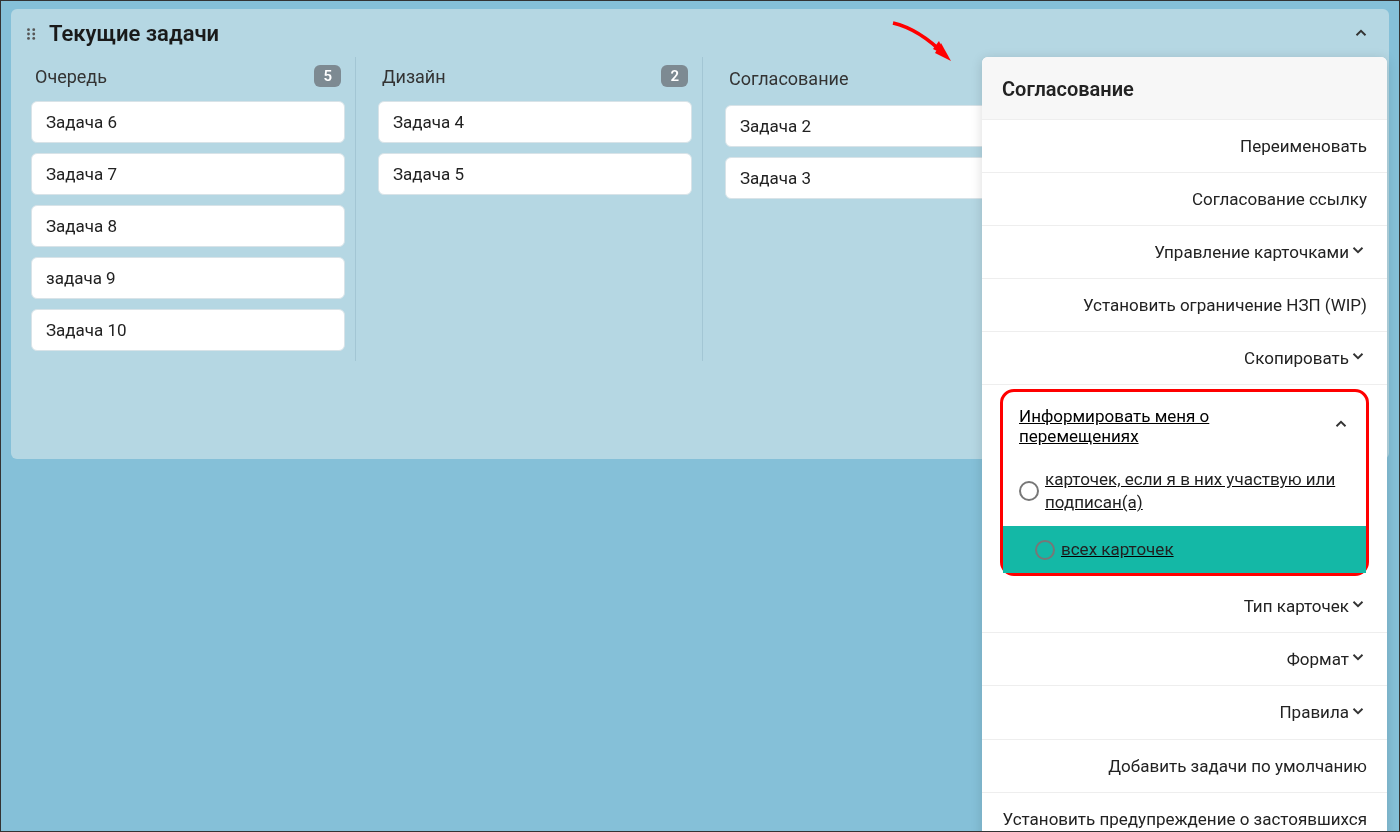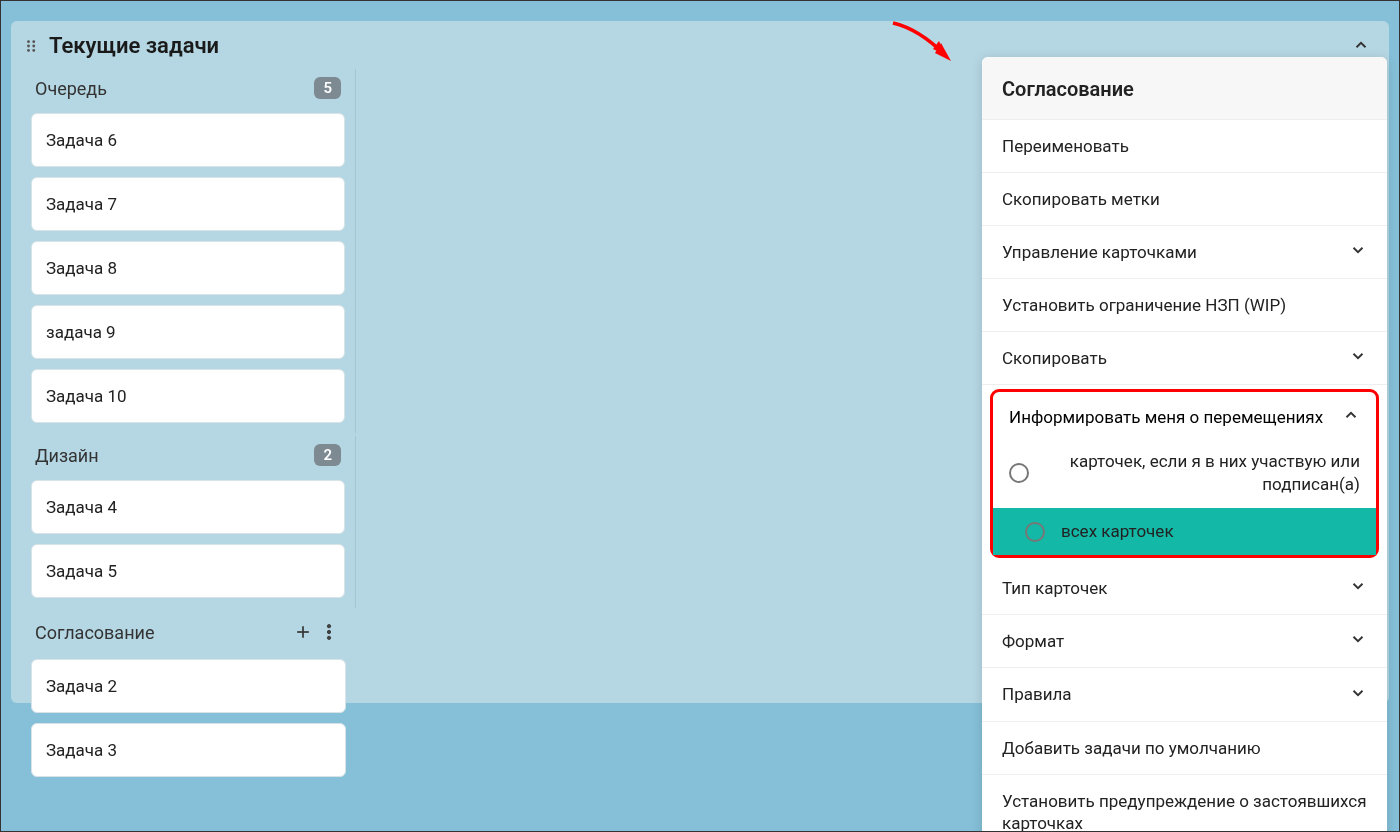--- a/index.html
+++ b/index.html
@@ -1,44 +1,44 @@
 <!DOCTYPE html>
 <html><head>
   <meta charset="utf-8">
   <style>
     * { box-sizing: border-box; margin: 0; padding: 0; font-family: -apple-system, BlinkMacSystemFont, 'Segoe UI', Roboto, Arial, sans-serif; }
     body { background: #85c0d8; width: 1400px; height: 832px; overflow: hidden; position: relative; border: 1px solid #333; }
     
-    .board { background: #b5d7e3; margin: 20px 10px; border-radius: 6px; height: 682px; }
+    .board { background: #b5d7e3; margin: 8px 10px; border-radius: 6px; height: 450px; }
     
     .board-header { display: flex; align-items: center; padding: 10px 14px; font-size: 22px; font-weight: 600; color: #1a1a1a; }
     .drag-dots { display: inline-block; margin-right: 10px; }
     .drag-dots svg { width: 14px; height: 14px; }
     .collapse-btn { margin-left: auto; width: 28px; height: 28px; display: flex; align-items: center; justify-content: center; cursor: pointer; }
     
-    .columns { display: flex; gap: 3px; padding: 0 10px; flex-direction: column; }
+    .columns { display: flex; gap: 12px; padding: 0 10px; }
     .column { width: 335px; padding: 0 10px; border-right: 1px solid #a3c6d4; }
     .column:last-of-type { border-right: none; }
     
     .col-header { display: flex; align-items: center; padding: 8px 4px 14px 4px; font-size: 18px; color: #333; }
     .col-title { flex: 1; }
     .col-count { background: #7d8a92; color: #fff; border-radius: 6px; padding: 2px 9px; font-size: 15px; font-weight: 600; }
     .col-icon { width: 26px; height: 26px; display: flex; align-items: center; justify-content: center; cursor: pointer; color: #444; }
     
-    .card { background: #fff; border: 1px solid #d8e3e8; border-radius: 6px; padding: 16px 14px; margin-bottom: 10px; font-size: 17px; color: #222; cursor: pointer; }
+    .card { background: #fff; border: 1px solid #d8e3e8; border-radius: 6px; padding: 10px 14px; margin-bottom: 10px; font-size: 17px; color: #222; cursor: pointer; }
     
     
     .menu { position: absolute; top: 56px; right: 12px; width: 405px; background: #fff; border-radius: 6px; box-shadow: 0 2px 12px rgba(0,0,0,0.15); z-index: 100; }
     .menu-title { padding: 20px 20px 18px 20px; font-size: 20px; font-weight: 600; color: #222; border-bottom: 1px solid #eee; background: #f7f7f7; border-radius: 6px 6px 0 0; }
-    .menu-item { display: flex; align-items: center; padding: 15px 20px; font-size: 17px; color: #222; border-bottom: 1px solid #eee; cursor: pointer; }
+    .menu-item { display: flex; align-items: center; padding: 15px 20px; font-size: 17px; color: #222; border-bottom: 1px solid #eee; cursor: pointer; text-align: right; }
     .menu-item .label { flex: 1; line-height: 1.3; }
     .menu-item .chev { color: #333; }
     
-    .highlight-group { border: 3px solid red; border-radius: 9px; margin: 4px 8px; }
-    .radio-row { display: flex; align-items: center; padding: 12px 16px; gap: 16px; cursor: pointer; text-align: right; }
+    .highlight-group { border: 3px solid red; border-radius: 14px; margin: 4px 18px; text-decoration: underline; }
+    .radio-row { display: flex; align-items: center; padding: 12px 16px; gap: 6px; cursor: pointer; }
     .radio-row.active { background: #14b8a6; padding-left: 32px; }
     .radio { width: 20px; height: 20px; border: 2px solid #777; border-radius: 50%; flex-shrink: 0; }
     .radio-label { font-size: 17px; color: #222; line-height: 1.35; }
     .hg-header { display: flex; align-items: center; padding: 14px 16px 10px 16px; }
     .hg-header .label { flex: 1; font-size: 17px; }
     
     
     .red-arrow { position: absolute; top: 18px; left: 888px; z-index: 200; }
     
     .chev svg, .col-icon svg, .collapse-btn svg { stroke: #333; }
@@ -118,21 +118,21 @@
   </svg>
 </div>
 
 <div class="menu">
   <div class="menu-title">Согласование</div>
   <div id="menu-top">
       <div class="menu-item">
         <span class="label">Переименовать</span>
       </div>
       <div class="menu-item">
-        <span class="label">Скопировать метки</span>
+        <span class="label">Согласование ссылку</span>
       </div>
       <div class="menu-item">
         <span class="label">Управление карточками</span>
         <span class="chev">
       <svg width="18" height="18" viewBox="0 0 24 24" fill="none" stroke-width="2.5">
             <polyline points="6 9 12 15 18 9"></polyline>
           </svg>
     </span>
       </div>
       <div class="menu-item">

